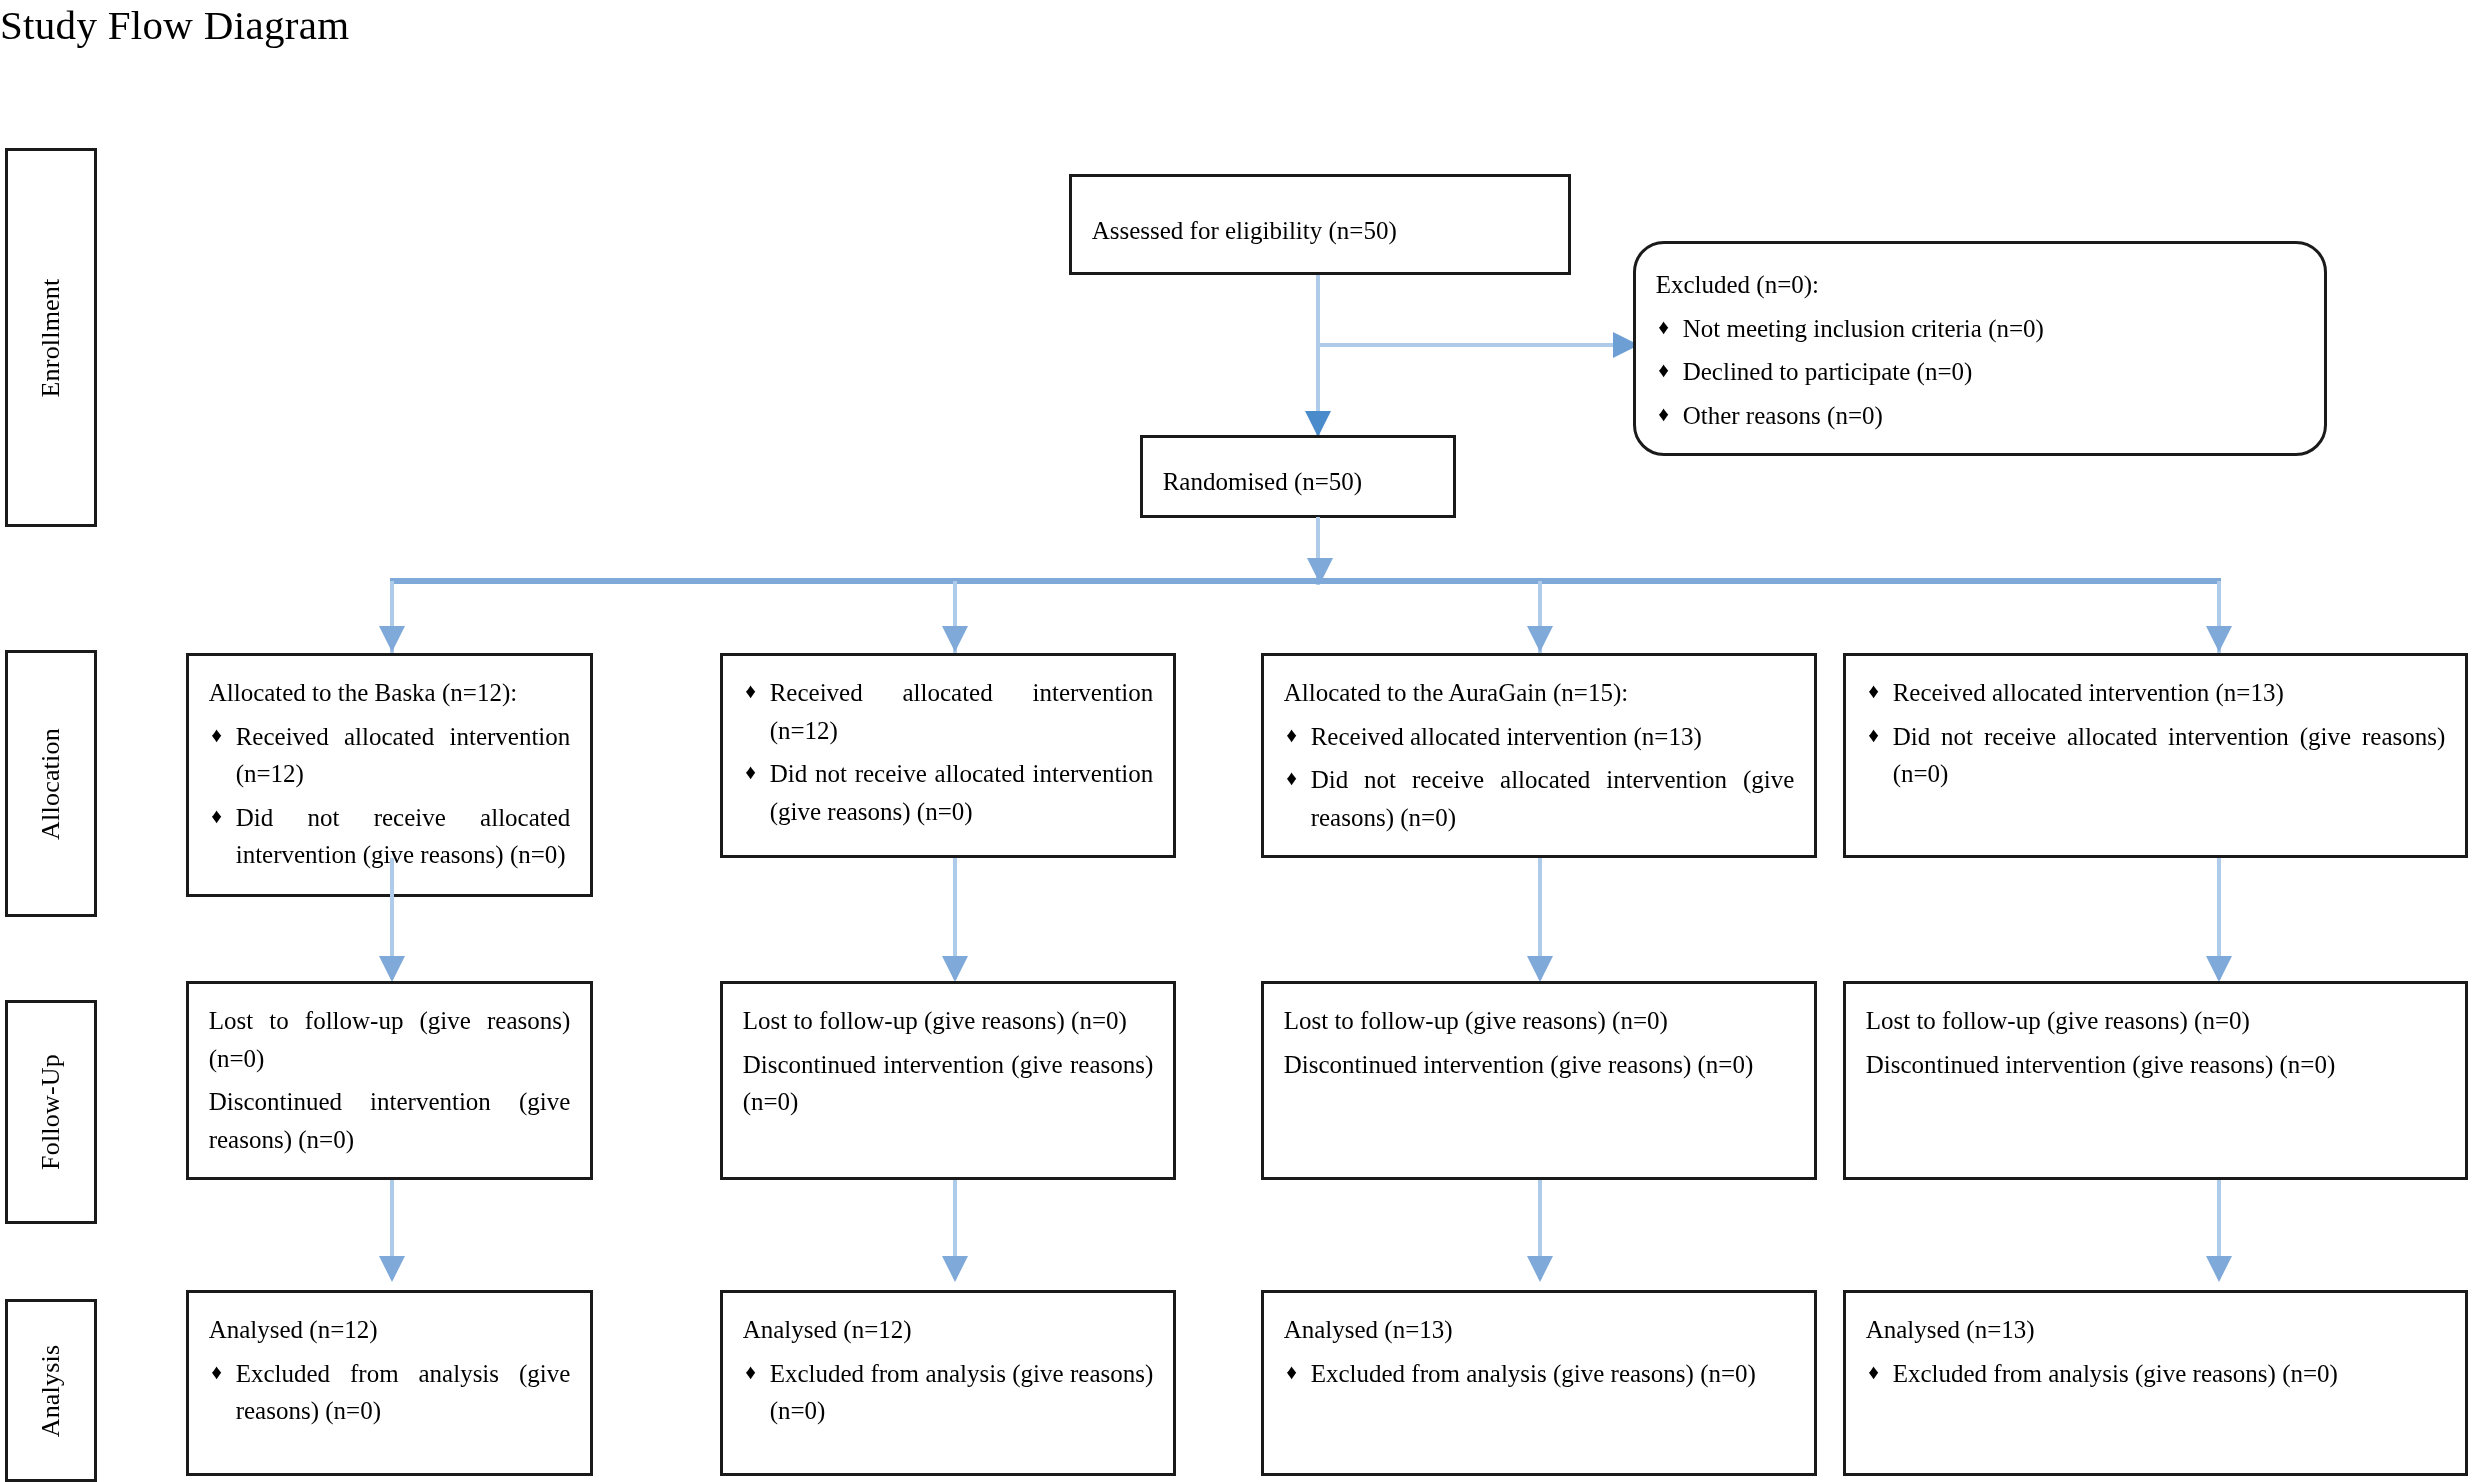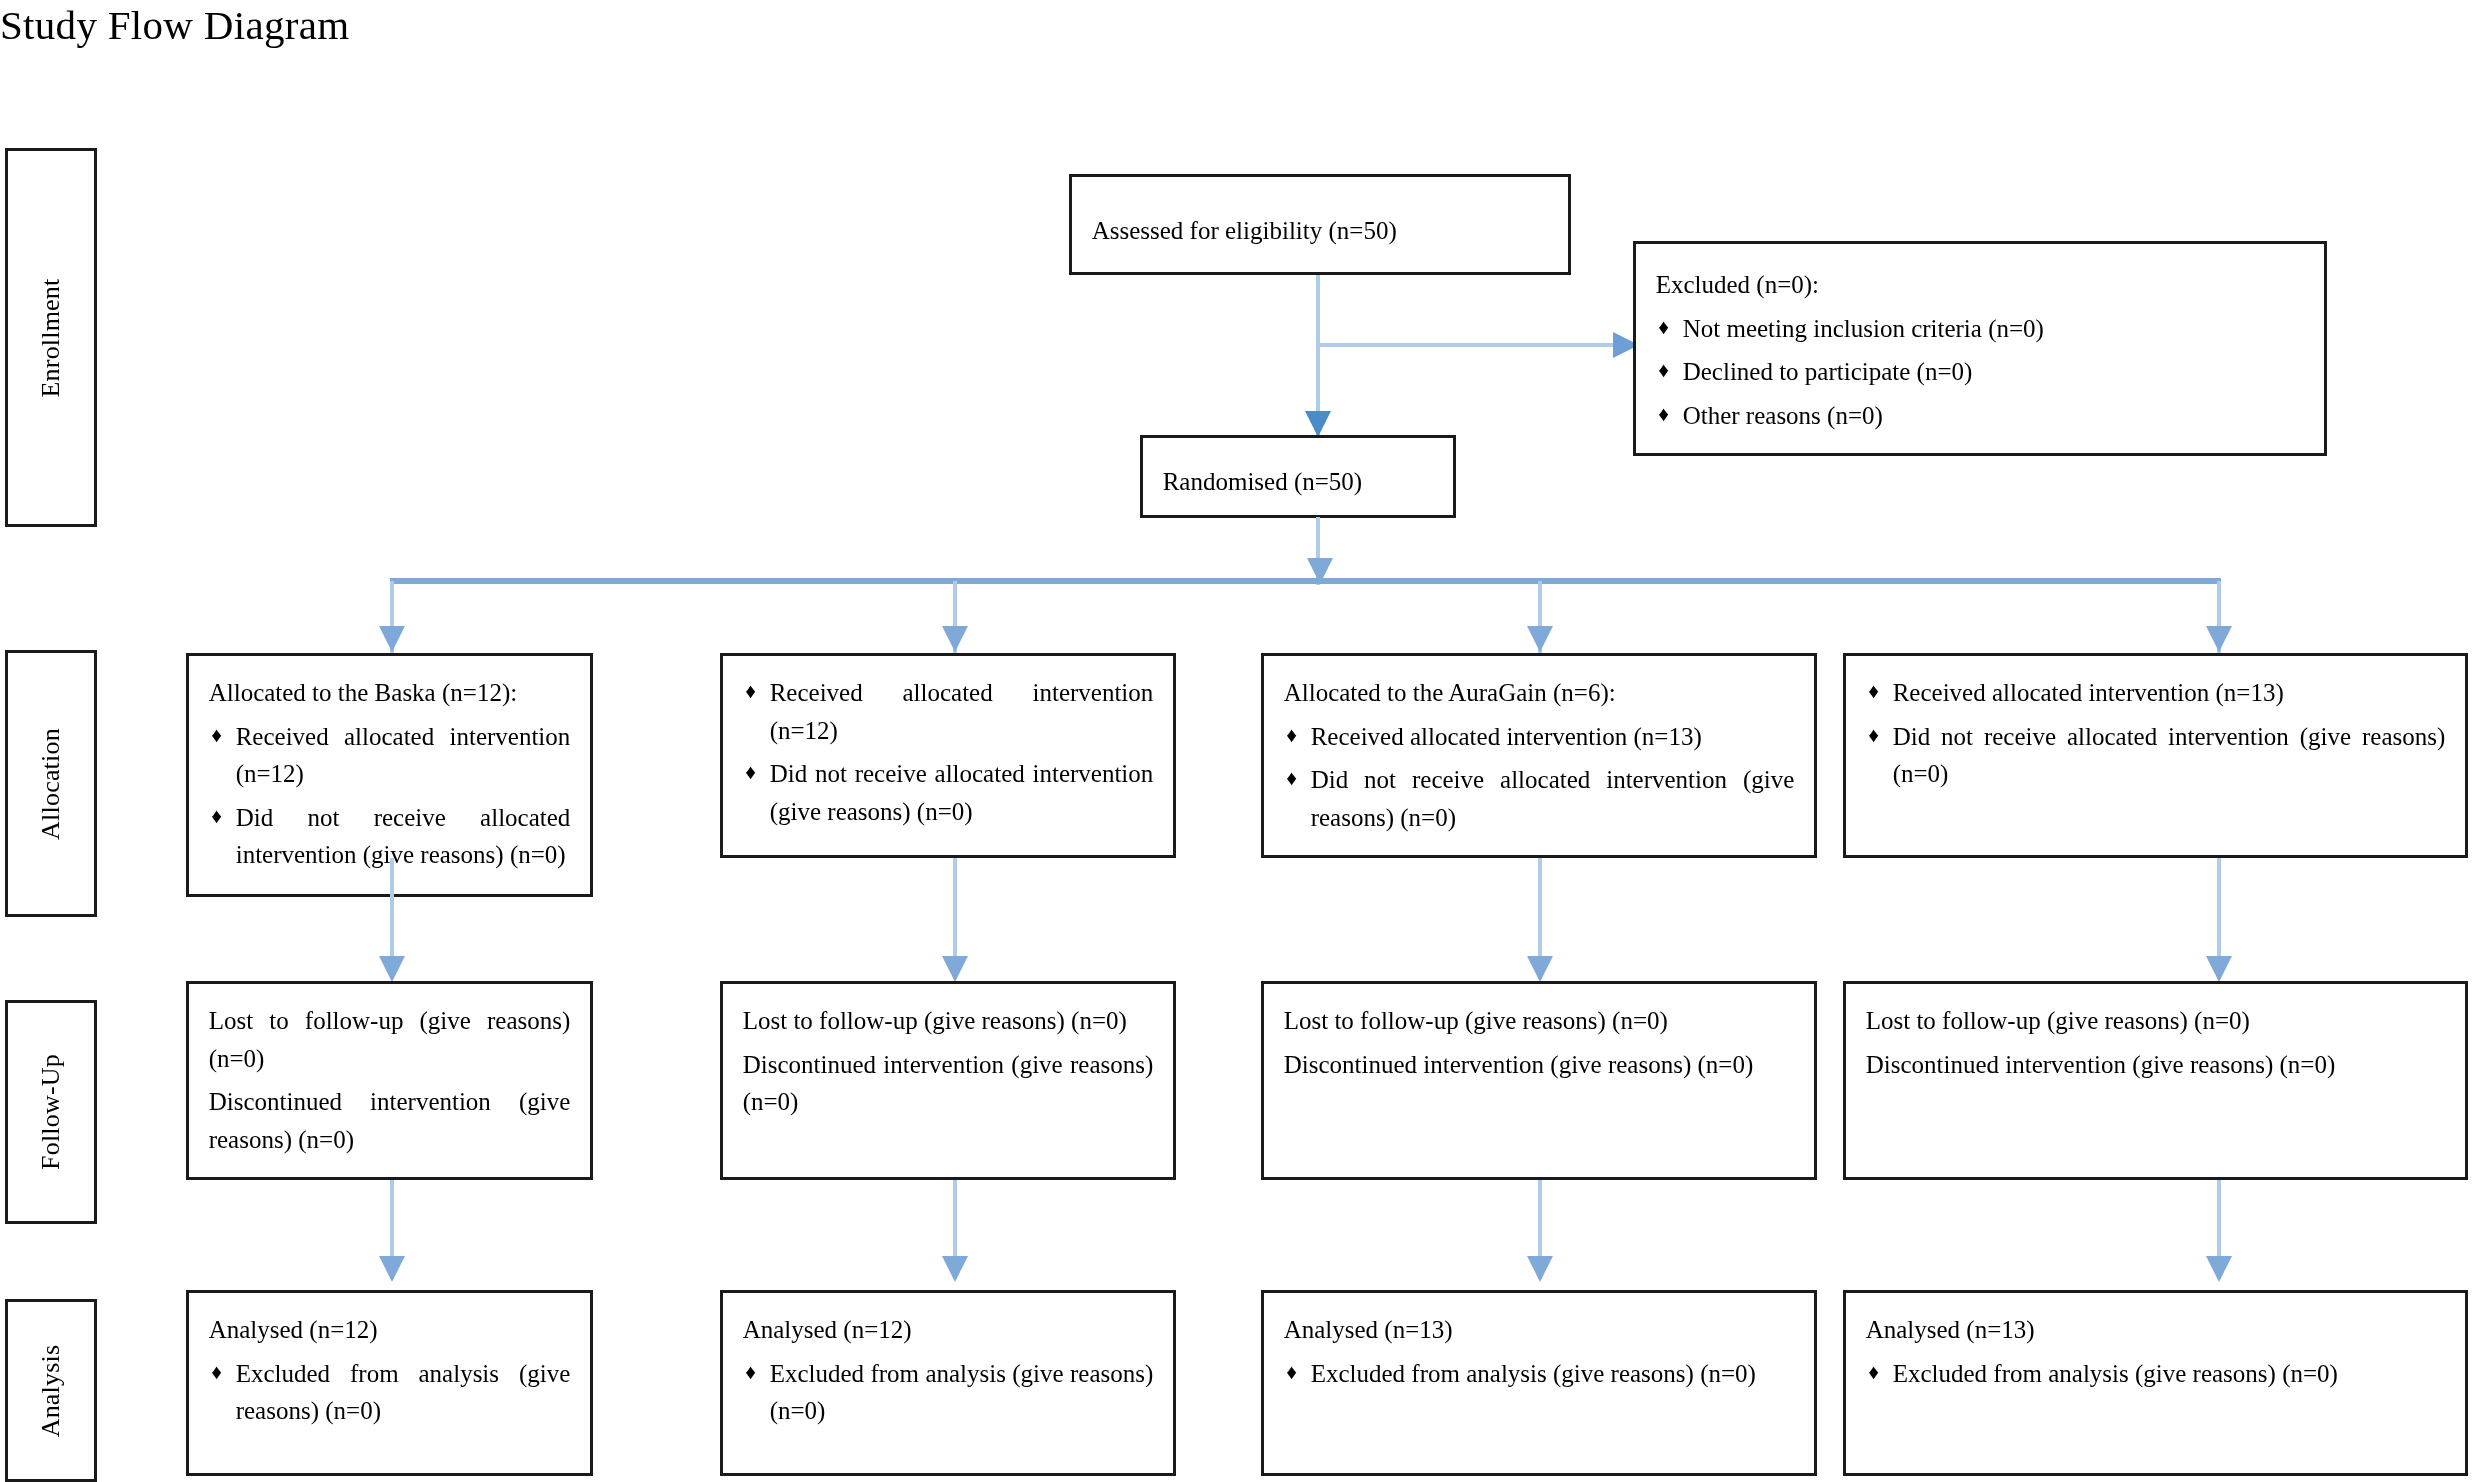--- a/index.html
+++ b/index.html
@@ -124,21 +124,21 @@
 <div class="flow-box" style="left:1069px; top:174px; width:502px; height:101px; padding-top:28.6px;">
   <p>Assessed for eligibility (n=50)</p>
 </div>
 
 <div class="conn vline conn-light" style="left:1316px; top:275px; width:4.3px; height:161px;"></div>
 <div class="arrow-down" style="left:1305px; top:411px;"></div>
 
 <div class="conn hline conn-light" style="left:1318px; top:343px; width:298px; height:3.7px;"></div>
 <div class="arrow-right" style="left:1613px; top:332px;"></div>
 
-<div class="flow-box" style="left:1633px; top:241px; width:694px; height:215px; padding-top:16px;">
+<div class="flow-box" style="left:1633px; top:241px; width:694px; height:215px; padding-top:16px;border-radius:31px;">
   <p>Excluded (n=0):</p>
   <p class="bullet-line"><span class="dia">♦</span><span>Not meeting inclusion criteria (n=0)</span></p>
   <p class="bullet-line"><span class="dia">♦</span><span>Declined to participate (n=0)</span></p>
   <p class="bullet-line"><span class="dia">♦</span><span>Other reasons (n=0)</span></p>
 </div>
 
 <div class="flow-box" style="left:1140px; top:435px; width:316px; height:83px; padding-top:18.6px;">
   <p>Randomised (n=50)</p>
 </div>
 
@@ -163,21 +163,21 @@
   <p class="bullet-line"><span class="dia">♦</span><span>Received allocated intervention (n=12)</span></p>
   <p class="bullet-line"><span class="dia">♦</span><span>Did not receive allocated intervention (give reasons) (n=0)</span></p>
 </div>
 
 <div class="flow-box" style="left:720px; top:653px; width:456px; height:205px;">
   <p class="bullet-line"><span class="dia">♦</span><span>Received allocated intervention (n=12)</span></p>
   <p class="bullet-line"><span class="dia">♦</span><span>Did not receive allocated intervention (give reasons) (n=0)</span></p>
 </div>
 
 <div class="flow-box" style="left:1261px; top:653px; width:556px; height:205px;">
-  <p>Allocated to the AuraGain (n=6):</p>
+  <p>Allocated to the AuraGain (n=15):</p>
   <p class="bullet-line"><span class="dia">♦</span><span>Received allocated intervention (n=13)</span></p>
   <p class="bullet-line"><span class="dia">♦</span><span>Did not receive allocated intervention (give reasons) (n=0)</span></p>
 </div>
 
 <div class="flow-box" style="left:1843px; top:653px; width:625px; height:205px;">
   <p class="bullet-line"><span class="dia">♦</span><span>Received allocated intervention (n=13)</span></p>
   <p class="bullet-line"><span class="dia">♦</span><span>Did not receive allocated intervention (give reasons) (n=0)</span></p>
 </div>
 
 <div class="conn vline conn-light" style="left:390px; top:858px; width:3.7px; height:121px;"></div>

